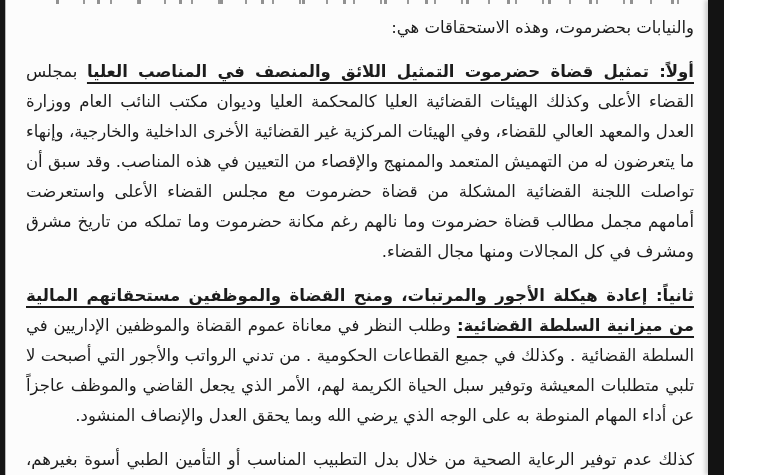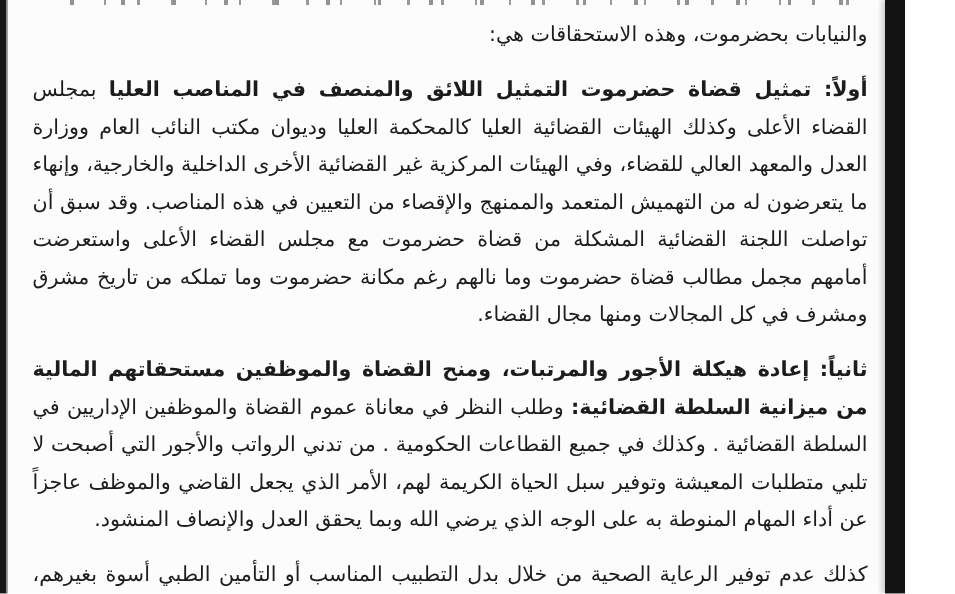--- a/index.html
+++ b/index.html
@@ -32,20 +32,21 @@
     top:0;right:30px;left:26px;bottom:0;
     direction:rtl;
     text-align:justify;
     font-size:16.5px;
     line-height:30px;
   }
   .content p{margin:0 0 14px;}
   p.intro{margin-top:8px;}
   .head{
     font-weight:bold;
+    text-decoration:underline;
     text-decoration-thickness:1.6px;
     text-underline-offset:5px;
   }
   
   .clip-top{
     height:4px;
     margin:0 6px 9px 30px;
     opacity:.55;
     background-image:
       repeating-linear-gradient(90deg,#3a3a3a 0 3px,transparent 3px 41px),

